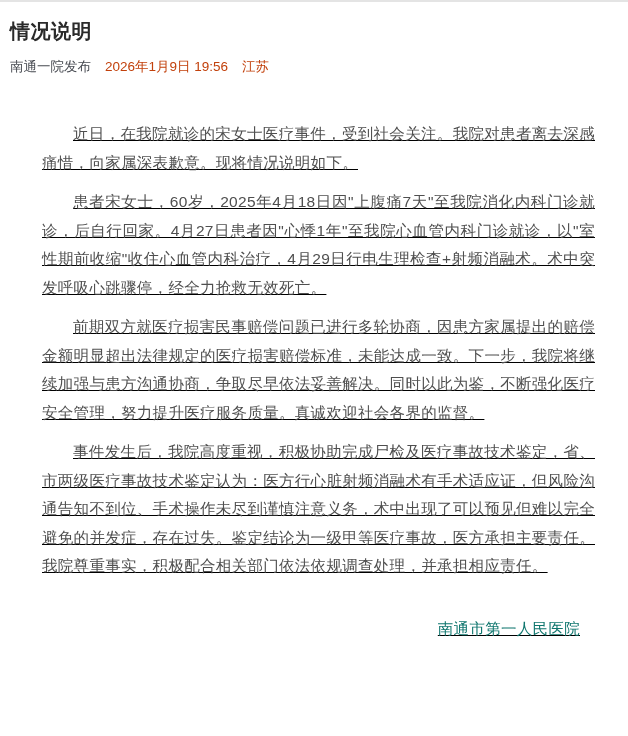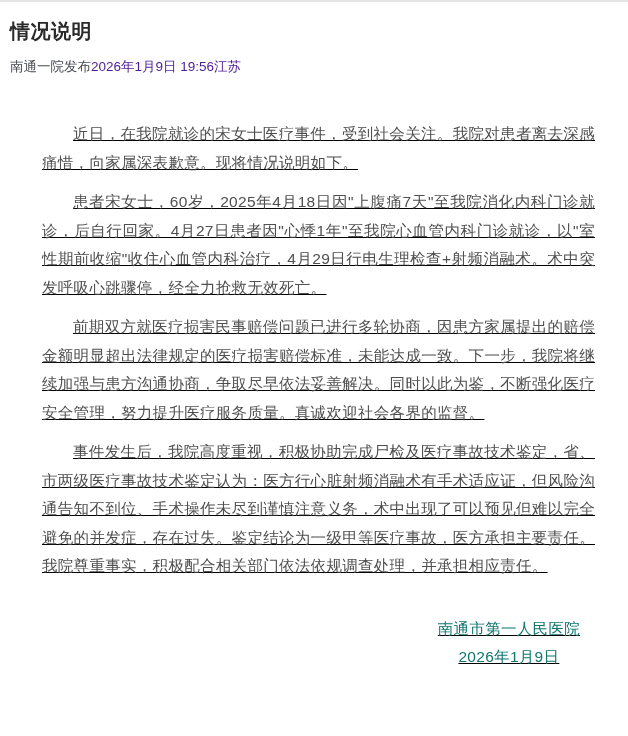--- a/index.html
+++ b/index.html
@@ -30,27 +30,28 @@
     font-weight: bold;
     color: #2a2a2a;
     letter-spacing: 0.5px;
   }
   .meta-row {
     margin-top: 14px;
     font-size: 13.5px;
     line-height: 18px;
     display: flex;
     align-items: baseline;
+    gap: 14px;
   }
   .meta-author {
     color: #484b52;
     cursor: pointer;
   }
   .meta-muted {
-    color: #4c1d95;
+    color: #c2410c;
   }
   .article {
     margin: 44px 33px 0 42px;
     text-decoration: underline;
   }
   .article p {
     margin: 0 0 11px 0;
     font-size: 15.5px;
     line-height: 28.5px;
     color: #4f4f4f;
@@ -86,17 +87,16 @@
   </div>
 
   <div class="article">
     <p>近日，在我院就诊的宋女士医疗事件，受到社会关注。我院对患者离去深感痛惜，向家属深表歉意。现将情况说明如下。</p>
     <p>患者宋女士，60岁，2025年4月18日因"上腹痛7天"至我院消化内科门诊就诊，后自行回家。4月27日患者因"心悸1年"至我院心血管内科门诊就诊，以"室性期前收缩"收住心血管内科治疗，4月29日行电生理检查+射频消融术。术中突发呼吸心跳骤停，经全力抢救无效死亡。</p>
     <p>前期双方就医疗损害民事赔偿问题已进行多轮协商，因患方家属提出的赔偿金额明显超出法律规定的医疗损害赔偿标准，未能达成一致。下一步，我院将继续加强与患方沟通协商，争取尽早依法妥善解决。同时以此为鉴，不断强化医疗安全管理，努力提升医疗服务质量。真诚欢迎社会各界的监督。</p>
     <p>事件发生后，我院高度重视，积极协助完成尸检及医疗事故技术鉴定，省、市两级医疗事故技术鉴定认为：医方行心脏射频消融术有手术适应证，但风险沟通告知不到位、手术操作未尽到谨慎注意义务，术中出现了可以预见但难以完全避免的并发症，存在过失。鉴定结论为一级甲等医疗事故，医方承担主要责任。我院尊重事实，积极配合相关部门依法依规调查处理，并承担相应责任。</p>
 
     <div class="signature">
       <div>南通市第一人民医院</div>
-      <div>2026年1月9日</div>
     </div>
   </div>
 
 </div>
 
 </body></html>

